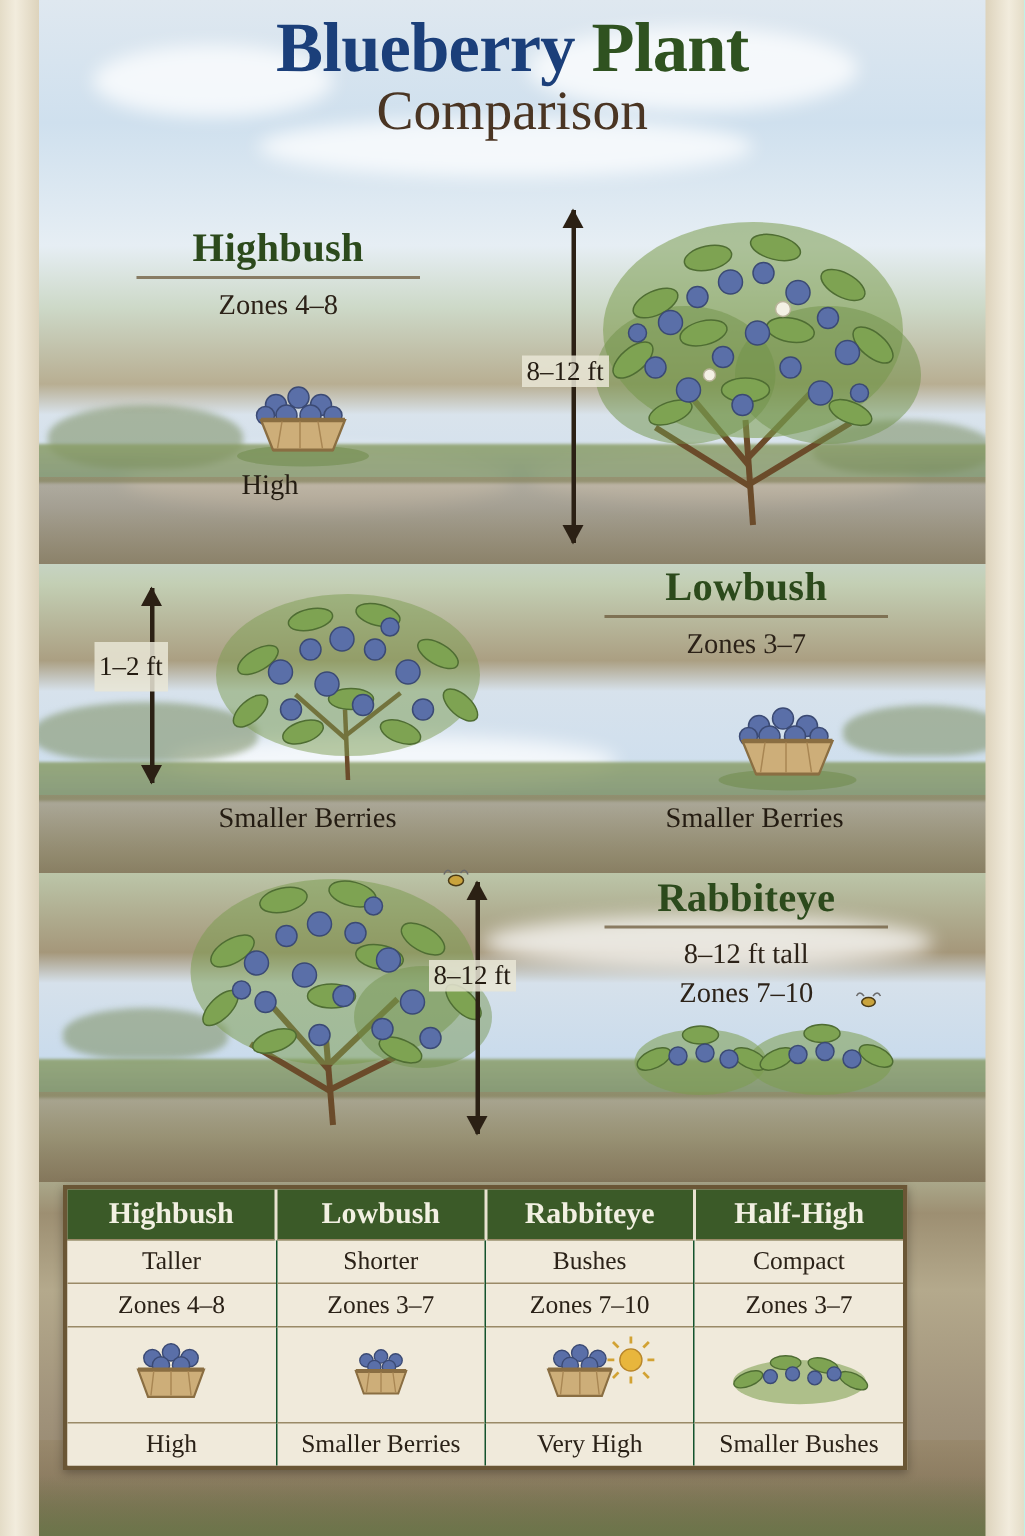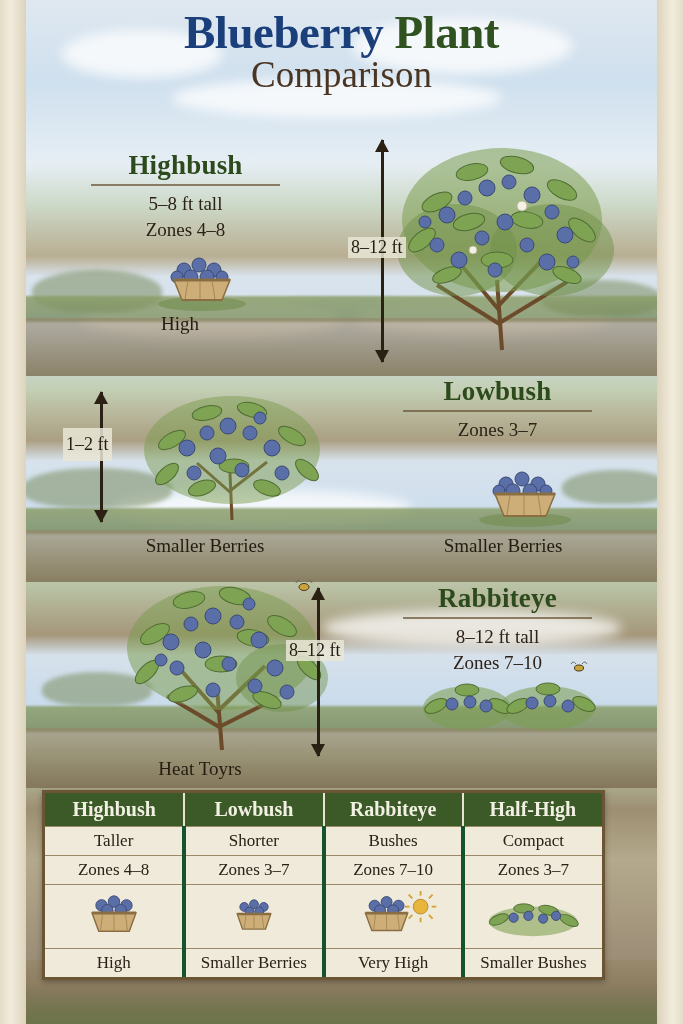--- a/index.html
+++ b/index.html
@@ -190,21 +190,21 @@
     font-weight: bold;
     padding: 5px 2px;
     border-right: 2px solid #e8e2d0;
     text-align: center;
   }
   table.cmp th:last-child { border-right: none; }
   table.cmp td {
     text-align: center;
     font-size: 17px;
     color: #2a2117;
-    border-right: 4px solid #14532d;
+    border-right: 1px solid #14532d;
     border-top: 1px solid #9a8a67;
     padding: 4px 2px;
     background: #f0eadb;
   }
   table.cmp td:last-child { border-right: none; }
   td.iconcell { height: 54px; padding: 0; vertical-align: middle; }
   td.lastrow { font-size: 16px; padding-bottom: 6px; }
 
   .grass-bottom {
     position: absolute;
@@ -453,21 +453,20 @@
     <div class="title-line1">
       <span class="title-blue">Blueberry</span>
       <span class="title-plant">Plant</span>
     </div>
     <div class="title-line2">Comparison</div>
   </div>
 
   <div class="sect" style="left:78px; top:150px; width:215px;">
     <div class="sect-title">Highbush</div>
     <div class="sect-rule"></div>
-    <div class="sect-line">5–8 ft tall</div>
     <div class="sect-line">Zones 4–8</div>
   </div>
   <div class="caption" style="left:120px; top:313px; width:120px;">High</div>
 
   <div class="arrow" style="left:373px; top:140px; height:222px; width:18px;">
     <div class="shaft"></div>
     <div class="head up"></div>
     <div class="head down"></div>
   </div>
   <div class="arrow-label" style="left:348px; top:237px; background:rgba(233,230,214,0.85); padding:0 3px;">8–12 ft</div>
@@ -495,21 +494,20 @@
     <div class="sect-line">Zones 7–10</div>
   </div>
 
   <div class="arrow" style="left:309px; top:588px; height:168px; width:18px;">
     <div class="shaft"></div>
     <div class="head up"></div>
     <div class="head down"></div>
   </div>
   <div class="arrow-label" style="left:286px; top:640px; background:rgba(233,230,214,0.85); padding:0 3px;">8–12 ft</div>
 
-  <div class="caption" style="left:115px; top:758px; width:170px;">Heat Toyrs</div>
 
   <div class="table-wrap">
     <table class="cmp">
       <thead>
         <tr>
           <th>Highbush</th>
           <th>Lowbush</th>
           <th>Rabbiteye</th>
           <th>Half-High</th>
         </tr>

